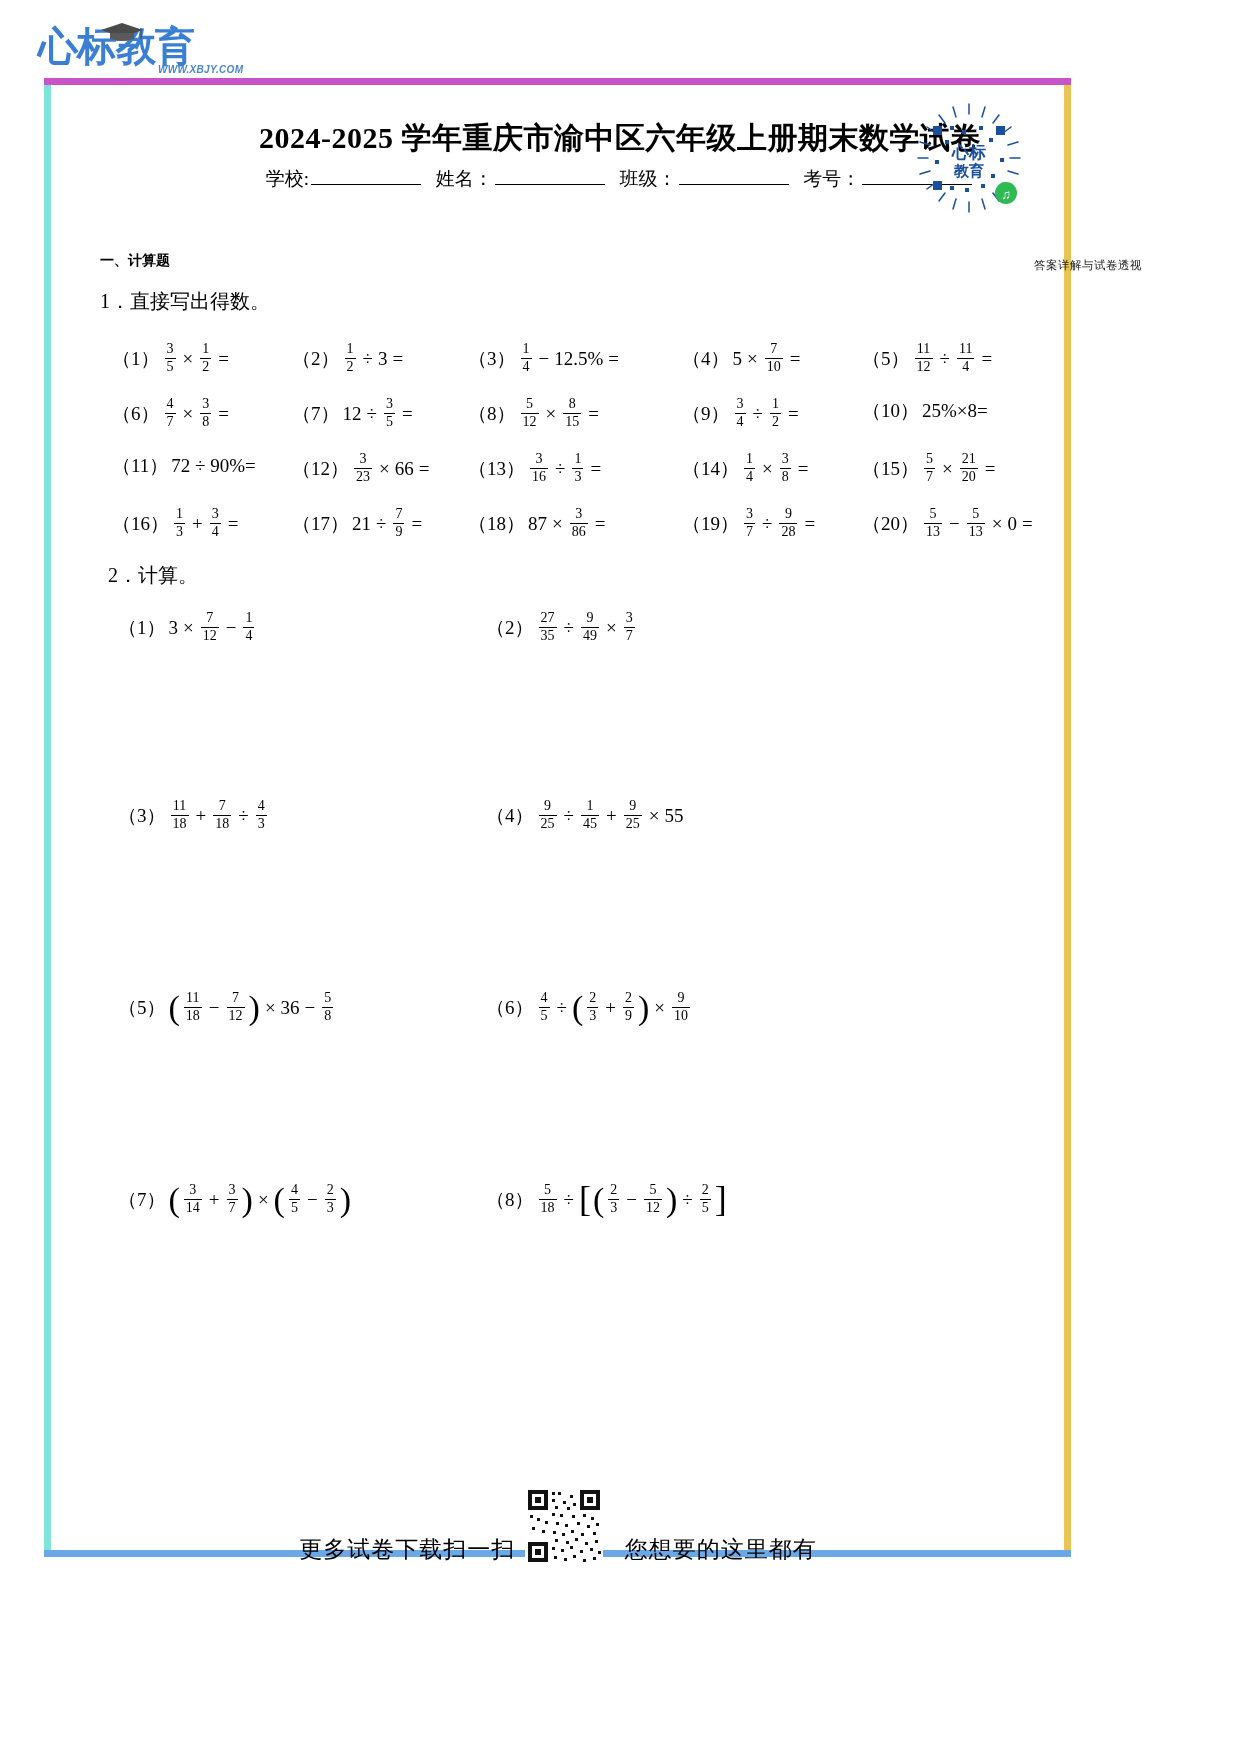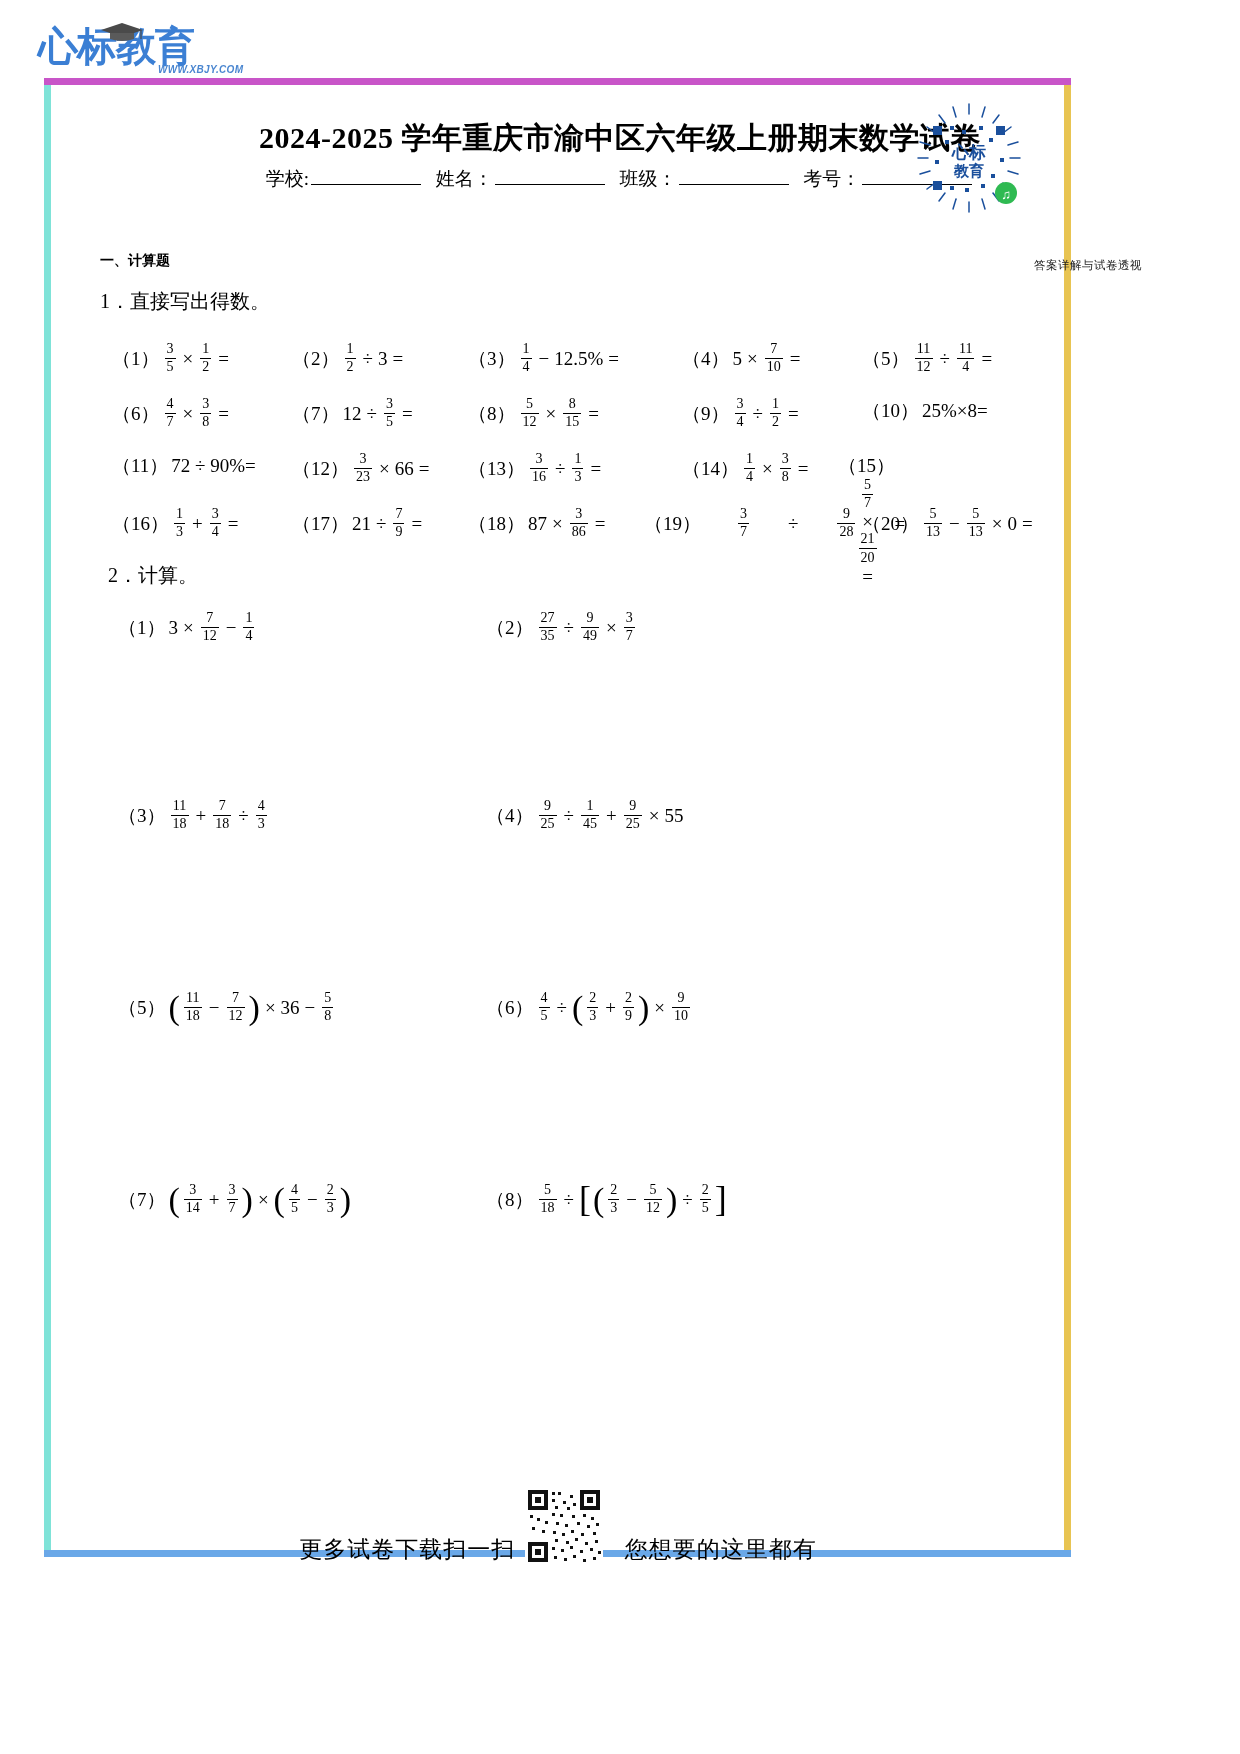--- a/index.html
+++ b/index.html
@@ -340,21 +340,21 @@
           <span>4</span>
         </span>
         <span class="op">×</span>
         <span class="frac">
           <span>3</span>
           <span class="bar"></span>
           <span>8</span>
         </span>
         <span class="op">=</span>
       </div>
-      <div class="item" style="left: 838px; top: 453px; position: absolute; flex-direction: column;">
+      <div class="item" style="left: 862px; top: 453px; position: absolute;">
         <span class="lbl">（15）</span>
         <span class="frac">
           <span>5</span>
           <span class="bar"></span>
           <span>7</span>
         </span>
         <span class="op">×</span>
         <span class="frac">
           <span>21</span>
           <span class="bar"></span>
@@ -392,21 +392,21 @@
         <span class="lbl">（18）</span>
         <span class="num">87</span>
         <span class="op">×</span>
         <span class="frac">
           <span>3</span>
           <span class="bar"></span>
           <span>86</span>
         </span>
         <span class="op">=</span>
       </div>
-      <div class="item" style="left: 644px; top: 508px; position: absolute; gap: 32px;">
+      <div class="item" style="left: 682px; top: 508px; position: absolute;">
         <span class="lbl">（19）</span>
         <span class="frac">
           <span>3</span>
           <span class="bar"></span>
           <span>7</span>
         </span>
         <span class="op">÷</span>
         <span class="frac">
           <span>9</span>
           <span class="bar"></span>

